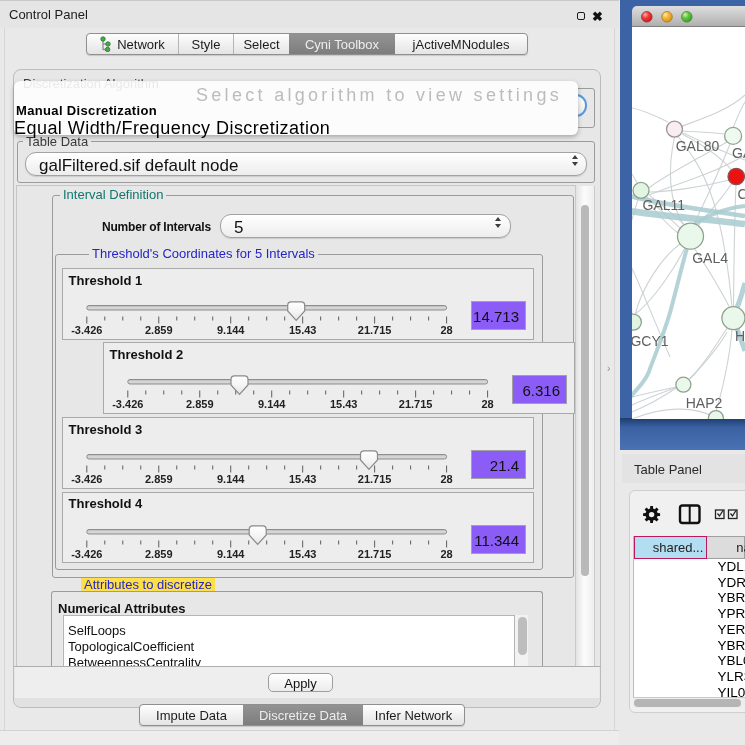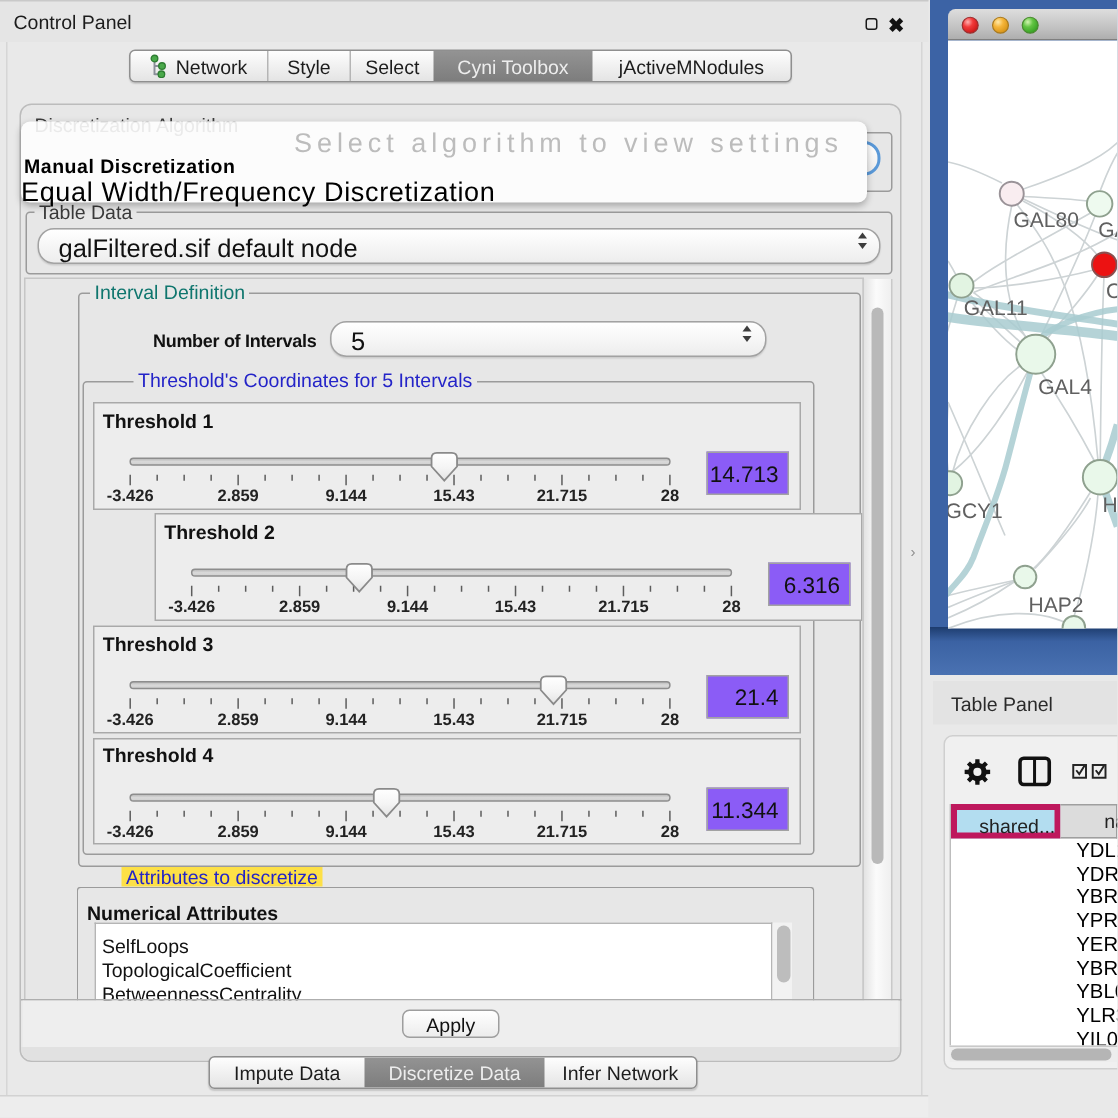--- a/index.html
+++ b/index.html
@@ -421,21 +421,21 @@
     <line x1="60.7" y1="7.5" x2="60.7" y2="25" stroke="#111" stroke-width="2"></line>
     <g fill="none" stroke="#222" stroke-width="1.3">
       <rect x="86.5" y="12" width="8.5" height="8.5"></rect>
       <rect x="99.5" y="12" width="8.5" height="8.5"></rect>
       <path d="M88.5 15.5 l2 2.5 l3.5 -5.5"></path>
       <path d="M101.5 15.5 l2 2.5 l3.5 -5.5"></path>
     </g>
   </svg>
   <div class="abs" style="left:632.7px;top:536px;width:113px;height:161px;background:#ffffff;border-left:1px solid #bdbdbd;box-sizing:border-box;"></div>
   <div class="abs" style="left:633.9px;top:536px;width:73.3px;height:23px;background:#b3ddf0;
-       border:4px solid #be185d;box-sizing:border-box;font-size:13px;color:#222;
+       border:1px solid #be185d;box-sizing:border-box;font-size:13px;color:#222;
        text-align:center;line-height:22px;padding-left:15px;box-sizing:border-box;">shared...</div>
   <div class="abs" style="left:707.2px;top:536px;width:38px;height:23px;background:#dcdcdc;
        border:1px solid #9f9f9f;border-left:none;box-sizing:border-box;font-size:13px;color:#222;
        line-height:22px;"><span style="margin-left:29px;">na</span></div>
   <div class="abs" style="left:632.7px;top:559px;width:113px;height:138px;overflow:hidden;
        font-size:13.5px;color:#000;">
     <div style="position:absolute;left:84.9px;top:0;line-height:15.7px;">YDL1<br>YDR2<br>YBR0<br>YPR1<br>YER0<br>YBR0<br>YBL0<br>YLR3<br>YIL0</div>
   </div>
   <div class="abs" style="left:632.7px;top:697px;width:113px;height:11px;background:#ededed;border-top:1px solid #c9c9c9;box-sizing:border-box;"></div>
   <div class="abs" style="left:634px;top:698.5px;width:107px;height:8.5px;background:#b5b5b5;border-radius:4.2px;"></div>

